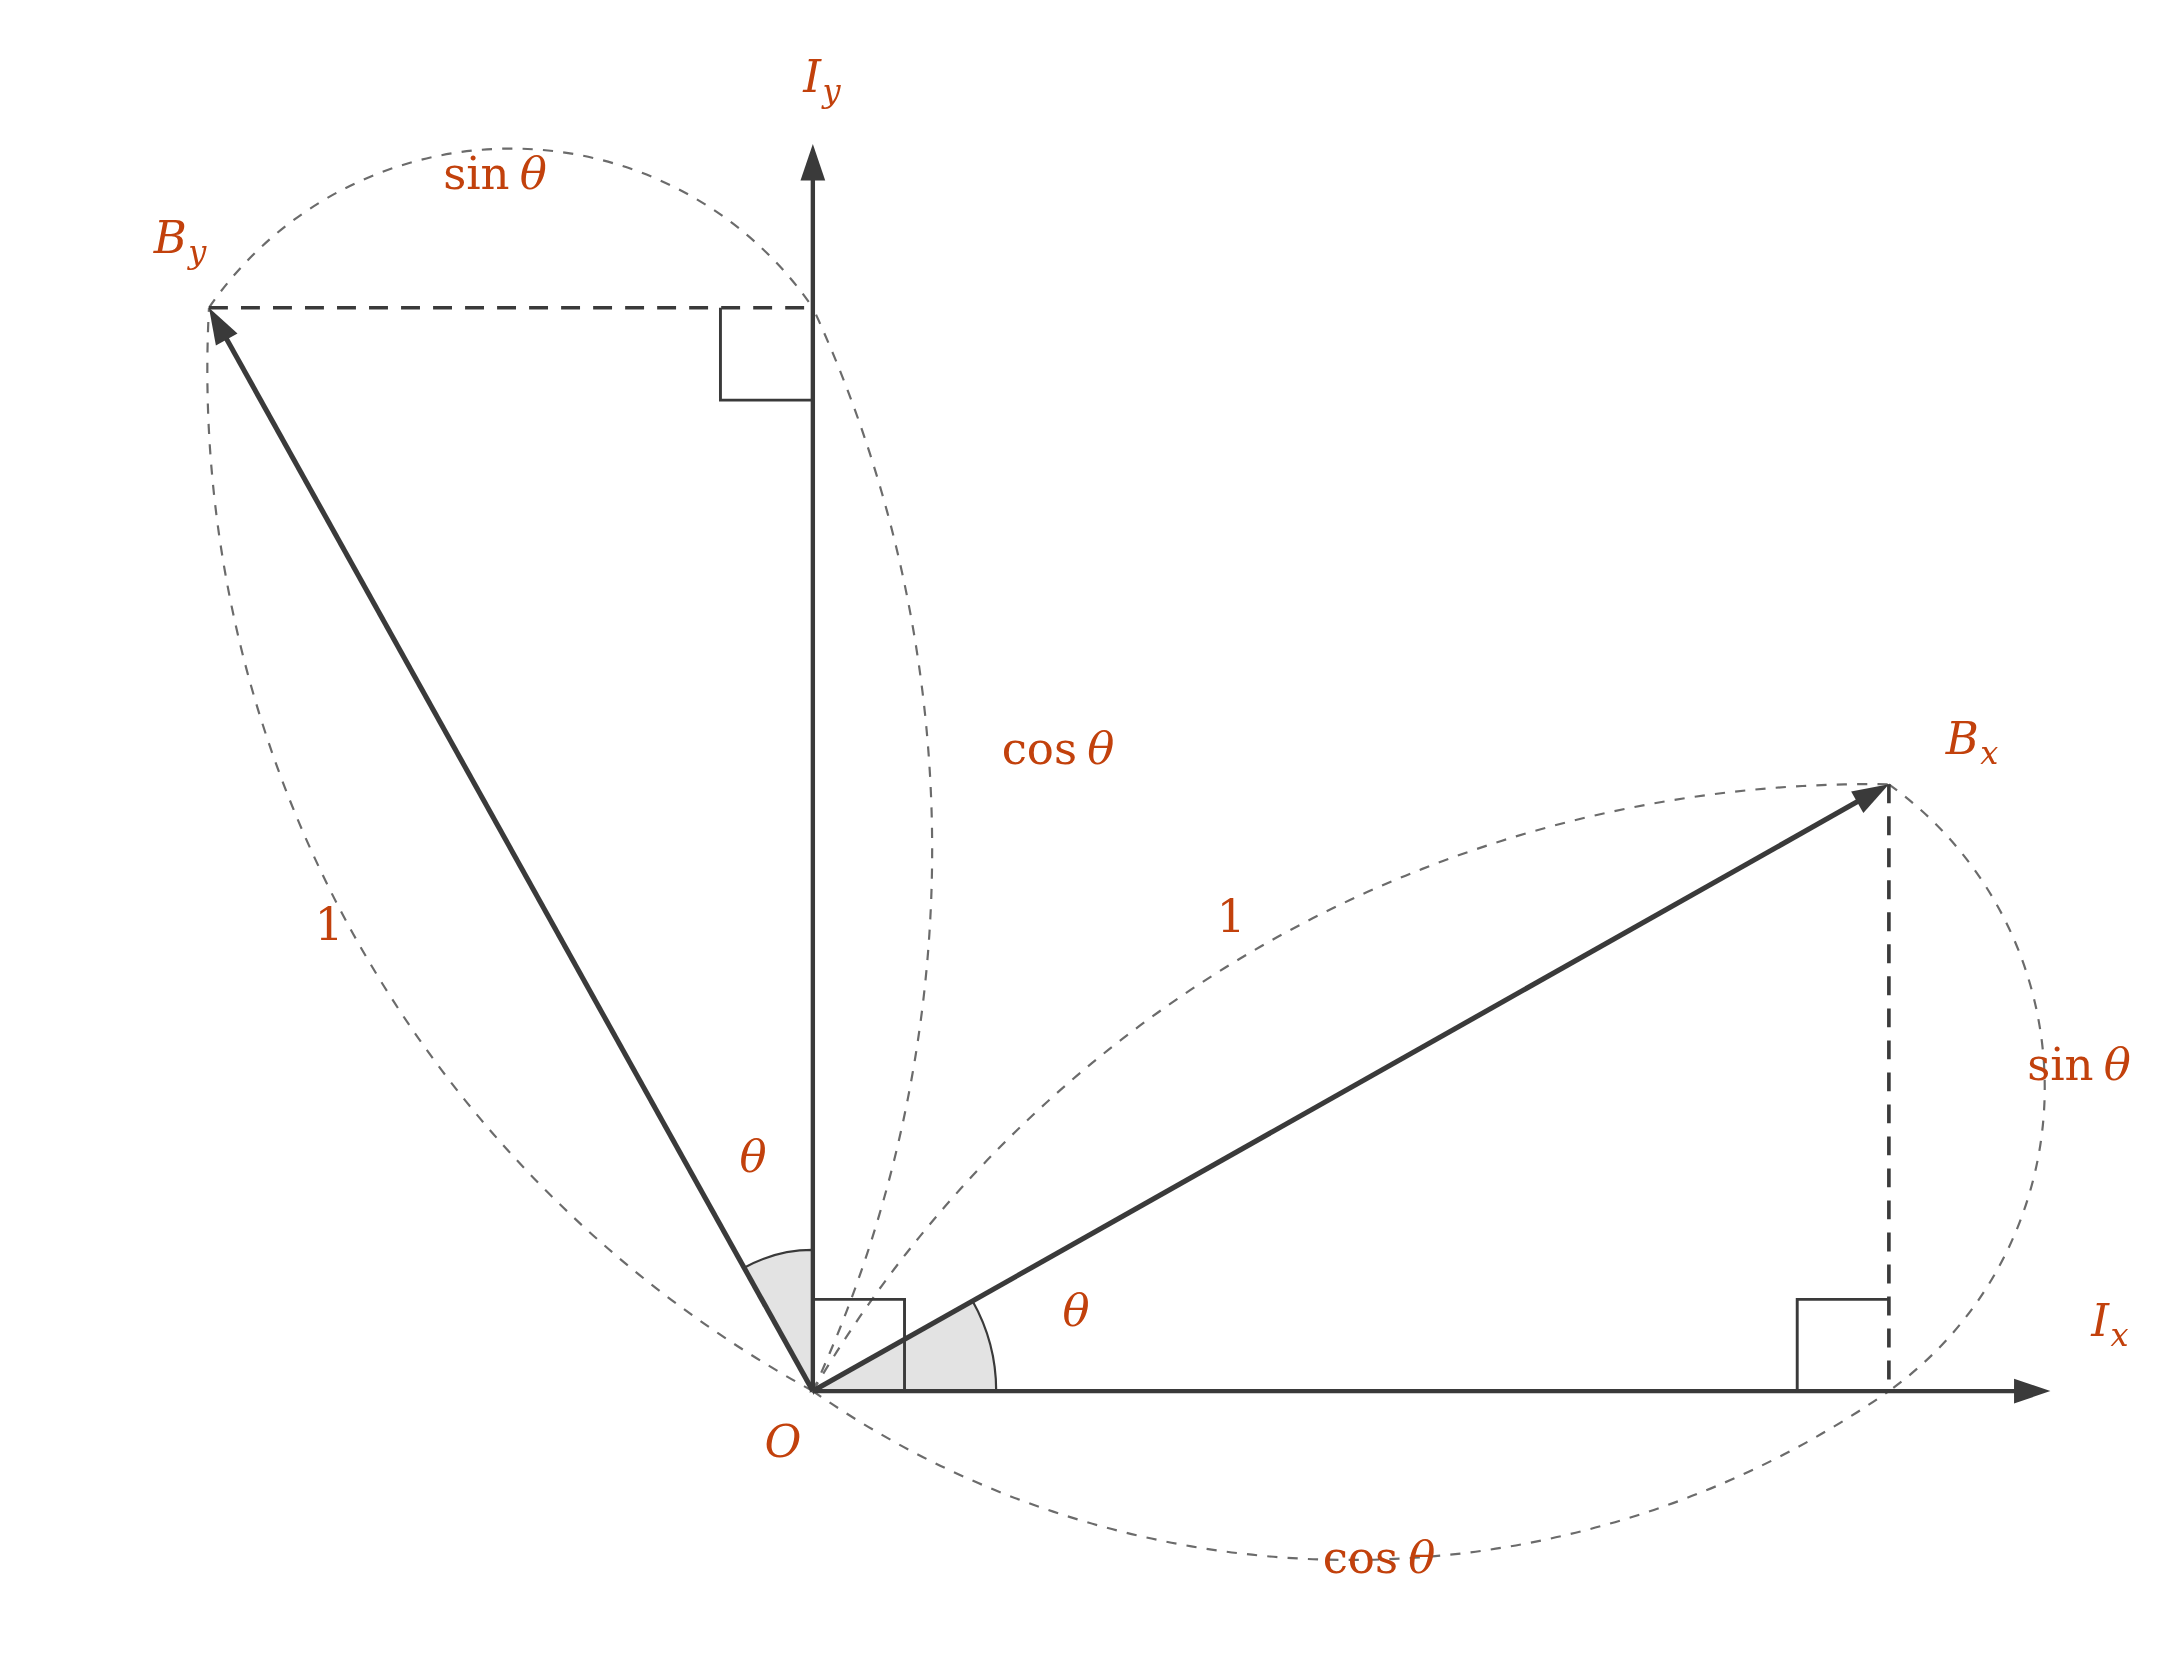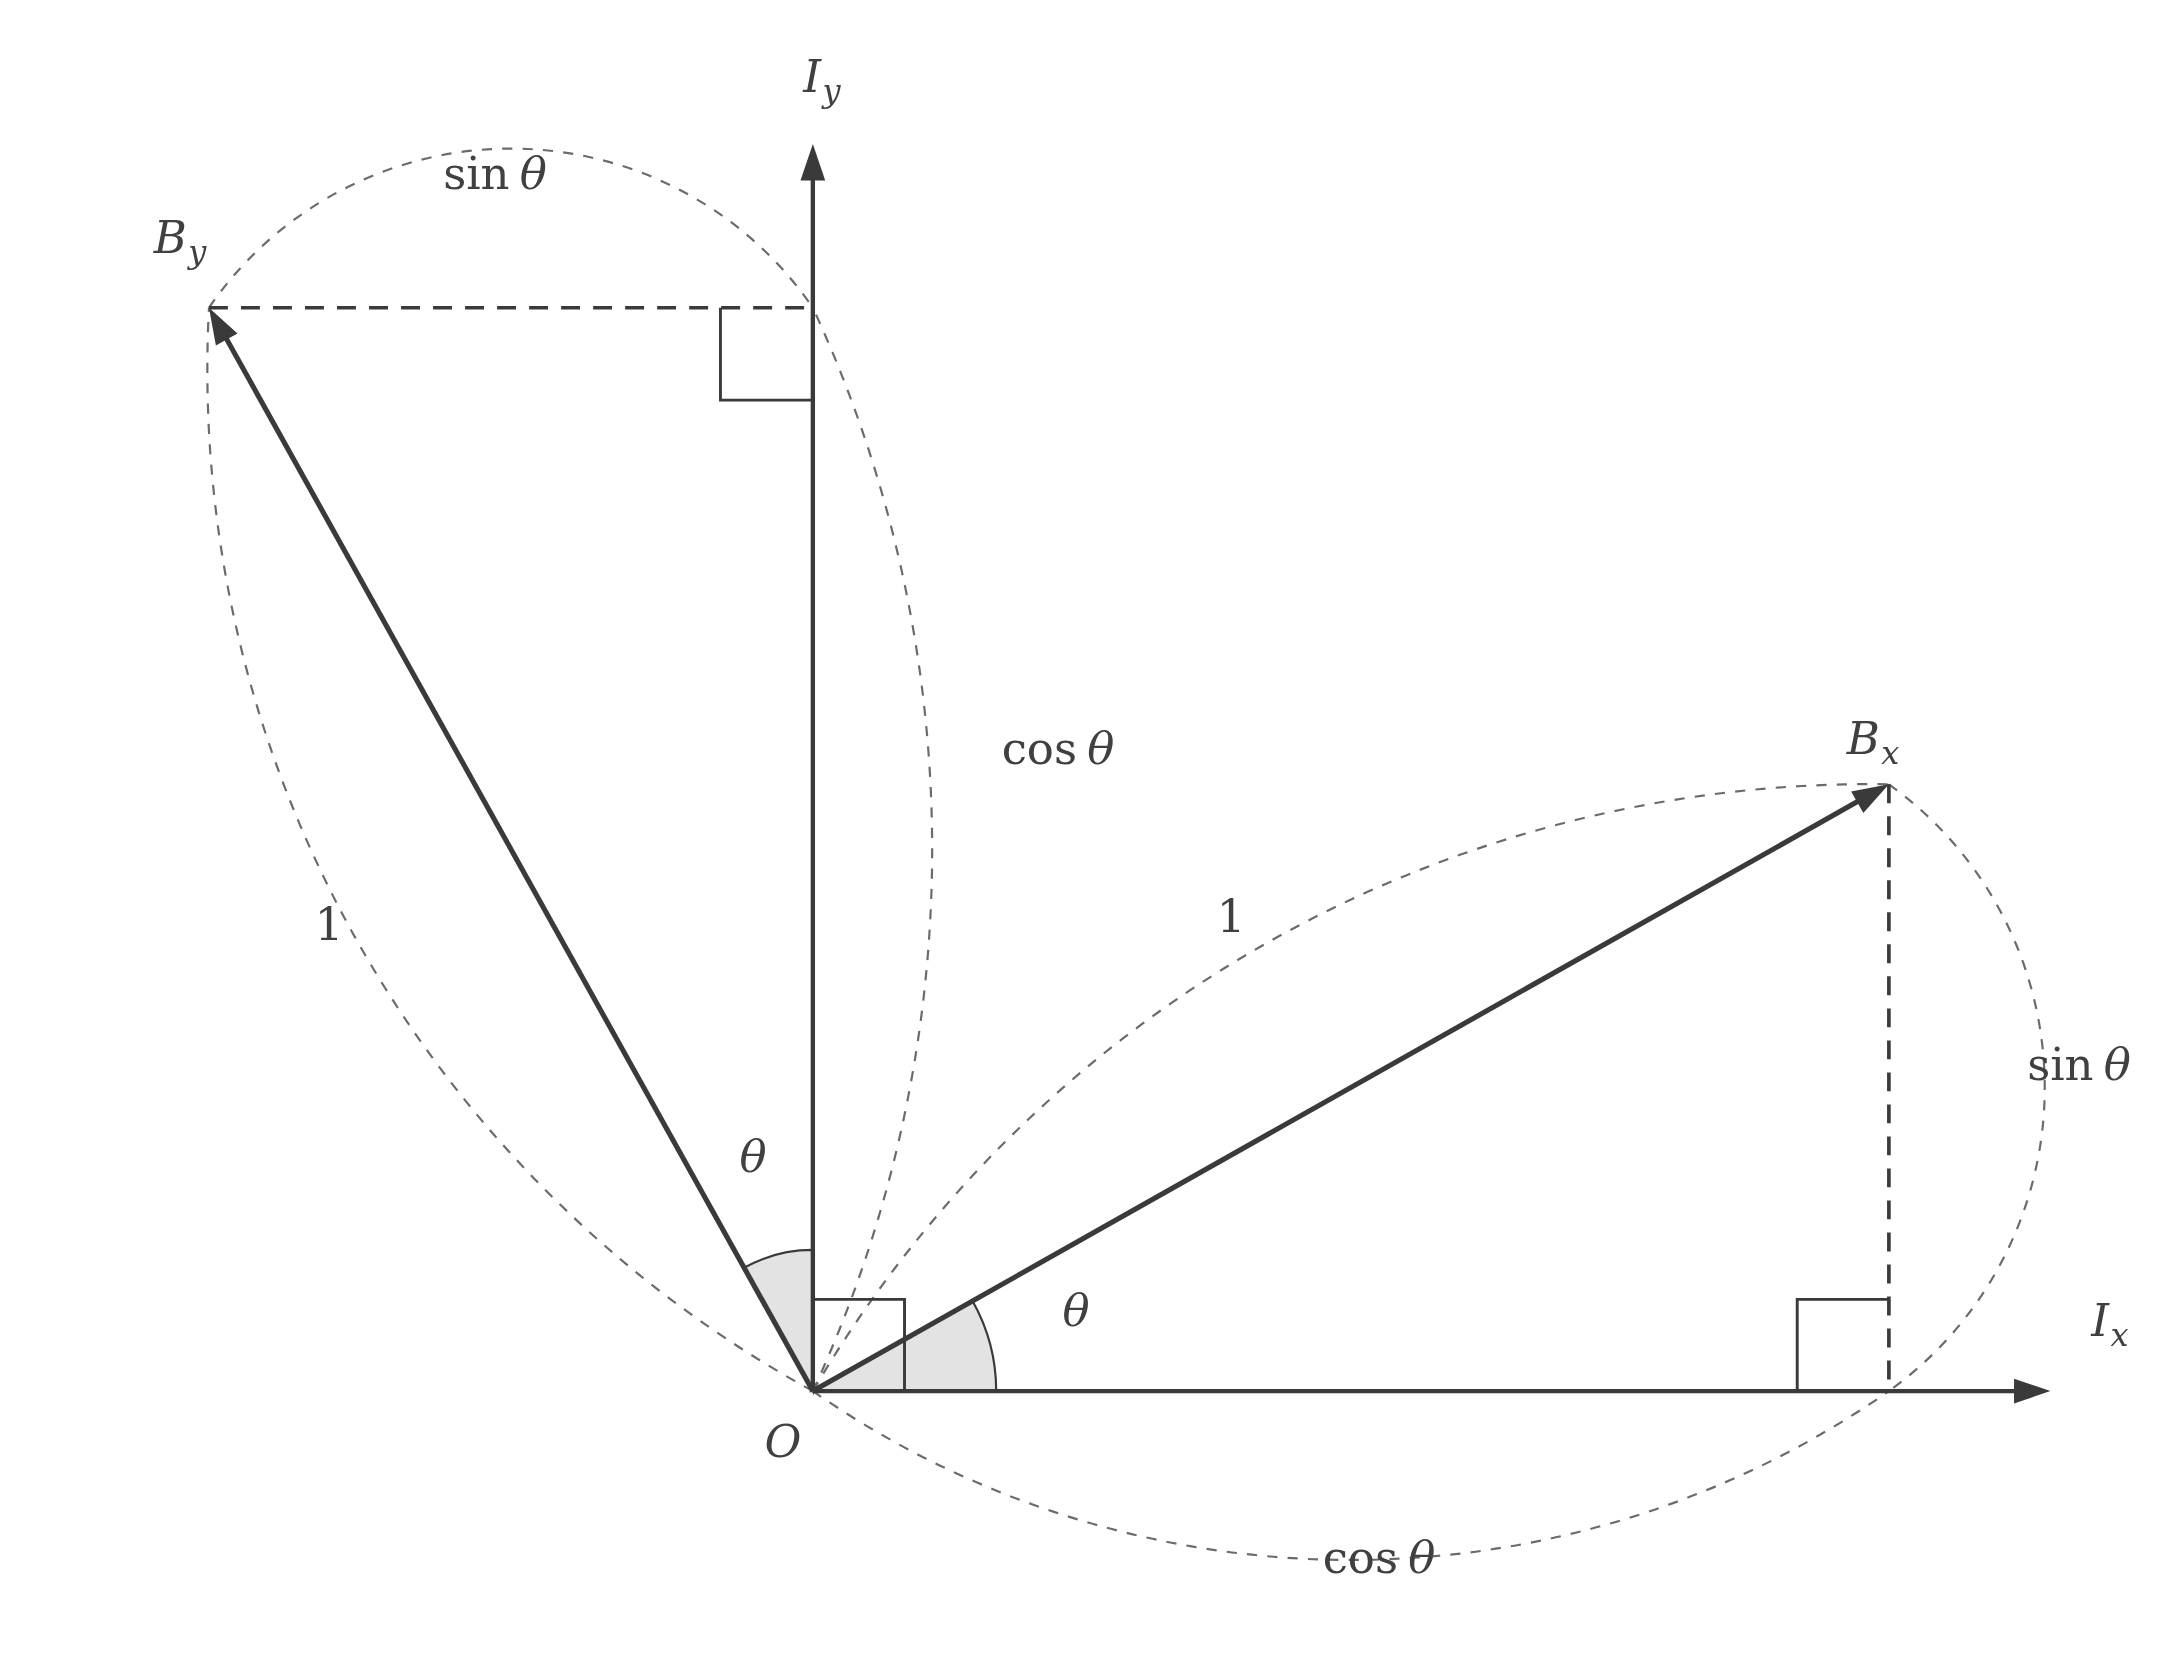--- a/index.html
+++ b/index.html
@@ -23,21 +23,21 @@
   .proj   { stroke: var(--line, #3a3a3a); stroke-width: 5; fill: none; stroke-dasharray: 26 18; }
   .brace  { stroke: var(--dashed-arc, #6b6b6b); stroke-width: 3; fill: none; stroke-dasharray: 14 14; }
   .rangle { stroke: var(--line, #3a3a3a); stroke-width: 4; fill: none; }
   .wedge  { fill: var(--angle-fill, #e3e3e3); stroke: var(--line, #3a3a3a); stroke-width: 3; }
   .arrow  { fill: var(--line, #3a3a3a); stroke: none; }
 
   .lbl {
     position: absolute;
     transform: translate(-50%, -50%);
     font-size: 45px;
-    color: #404040;
+    color: #c2410c;
     white-space: nowrap;
     line-height: 1;
   }
   .var { font-style: italic; }
   .sub { font-style: italic; font-size: 32px; vertical-align: -0.3em; margin-left: 1.5px; }
   .fn  { font-style: normal; margin-left: 12px; }
   .arg { font-style: italic; margin-left: 10.2px; }
 </style>
 </head>
 <body>
@@ -83,21 +83,21 @@
   </div>
 
   <div class="lbl" style="left:2110px; top:1324px">
     <span class="var">I</span><span class="sub">x</span>
   </div>
 
   <div class="lbl" style="left:180px; top:241px">
     <span class="var">B</span><span class="sub">y</span>
   </div>
 
-  <div class="lbl" style="left:1873px; top:742px">
+  <div class="lbl" style="left:1972px; top:742px">
     <span class="var">B</span><span class="sub">x</span>
   </div>
 
   <div class="lbl" style="left:329px; top:924px">
     <span>1</span>
   </div>
 
   <div class="lbl" style="left:1231px; top:916px">
     <span>1</span>
   </div>

